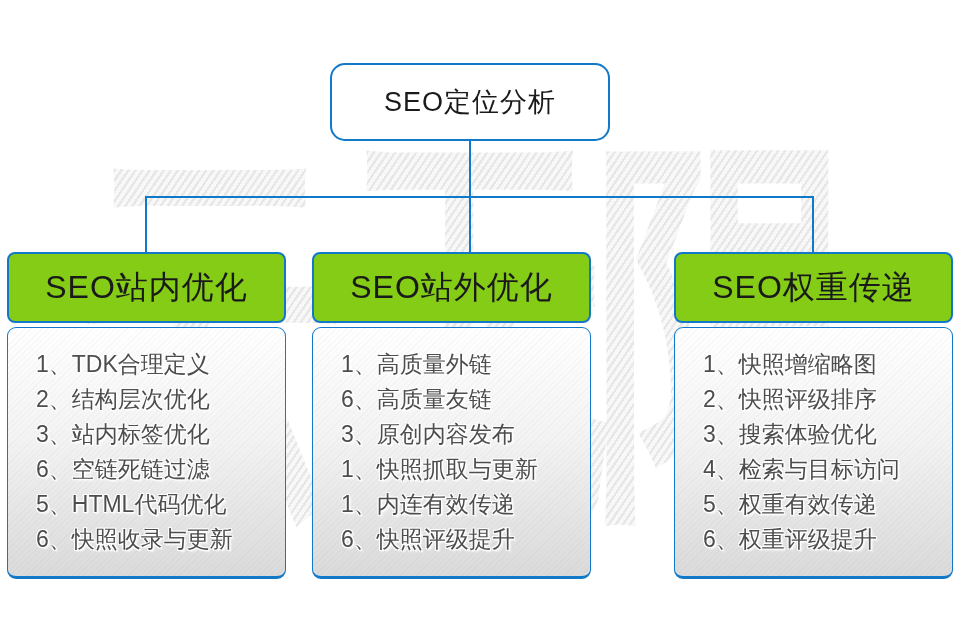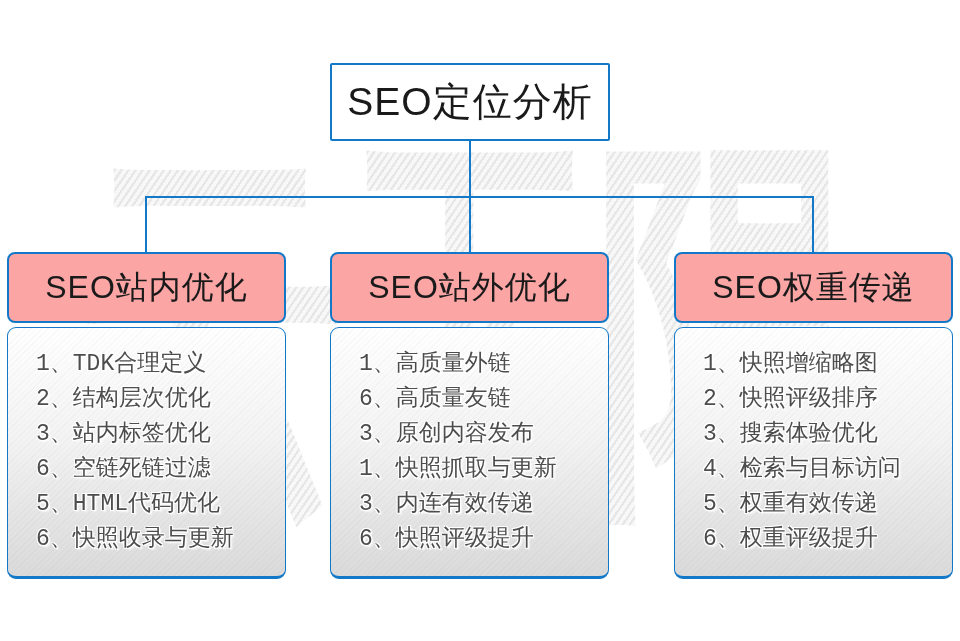--- a/index.html
+++ b/index.html
@@ -33,52 +33,52 @@
   
   svg.connectors { position: absolute; left: 0; top: 0; z-index: 1; }
   svg.connectors line { stroke: var(--accent); stroke-width: 2; }
 
   
   .root-box {
     position: absolute; z-index: 2;
     left: 330px; top: 63px; width: 280px; height: 78px;
     background: #fff;
     border: 2px solid var(--accent);
-    border-radius: 2px;
+    border-radius: 15px;
     display: flex; align-items: center; justify-content: center;
-    font-size: 39px; letter-spacing: 1px;
+    font-size: 27px; letter-spacing: 1px;
     color: var(--header-text);
     text-align: center;
   }
   .column { position: absolute; top: 252px; width: 279px; z-index: 2; }
   .col-onsite  { left: 7px; }
-  .col-offsite { left: 330px; }
+  .col-offsite { left: 312px; }
   .col-weight  { left: 674px; }
   .col-header {
     height: 71px;
-    background: #fca5a5;
+    background: #84cc16;
     border: 2px solid var(--accent);
     border-radius: 8px;
     display: flex; align-items: center; justify-content: center;
     font-size: 32px; letter-spacing: 1px;
     color: var(--header-text);
   }
   .col-list {
     margin-top: 4px;
     height: 252px;
     border: 1px solid var(--accent);
     border-bottom: 3px solid var(--accent);
     border-radius: 9px;
     background-image:
       repeating-linear-gradient(135deg, rgba(110,110,110,0.045) 0 1px, rgba(255,255,255,0) 1px 4px),
       linear-gradient(180deg, #ffffff 0%, #f3f3f3 45%, #dadada 100%);
     padding: 19px 6px 0 28px;
     overflow: hidden;
   }
-  .col-list ul { list-style: none; font-family: Liberation Mono, monospace; }
+  .col-list ul { list-style: none; }
   .col-list li {
     font-size: 23px;
     line-height: 35px;
     color: var(--list-text);
     white-space: nowrap;
     text-shadow:
       -1px -1px 0 #fff, 1px -1px 0 #fff,
       -1px 1px 0 #fff, 1px 1px 0 #fff,
       2px 2px 2px rgba(255,255,255,0.9);
   }
@@ -120,21 +120,21 @@
   <div class="column col-offsite">
     <div class="col-header">
       <span>SEO站外优化</span>
     </div>
     <div class="col-list">
       <ul>
           <li>1、高质量外链</li>
           <li>6、高质量友链</li>
           <li>3、原创内容发布</li>
           <li>1、快照抓取与更新</li>
-          <li>3、内连有效传递</li>
+          <li>1、内连有效传递</li>
           <li>6、快照评级提升</li>
         </ul>
     </div>
   </div>
 
   <div class="column col-weight">
     <div class="col-header">
       <span>SEO权重传递</span>
     </div>
     <div class="col-list">

